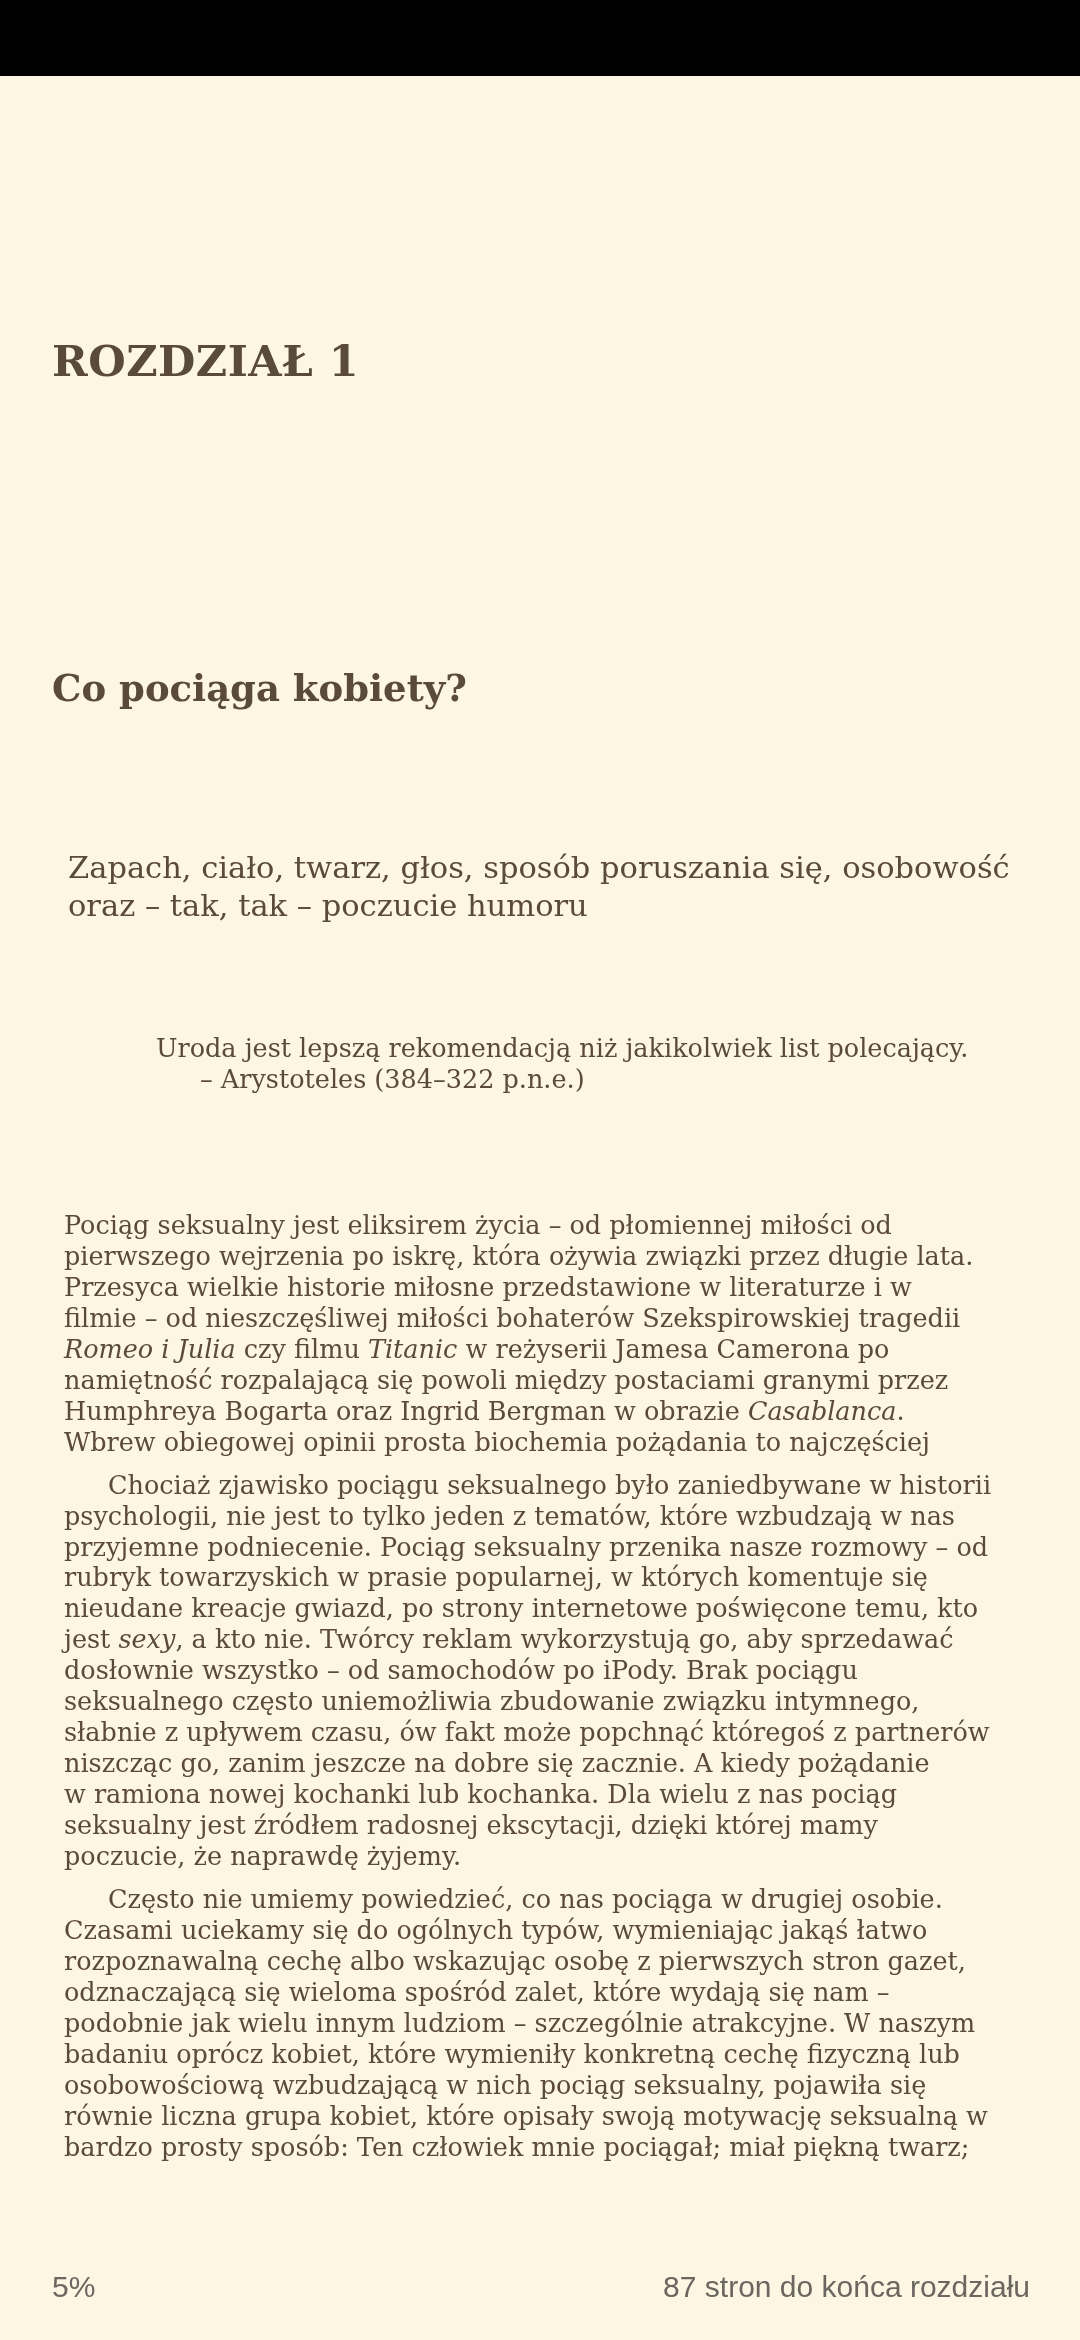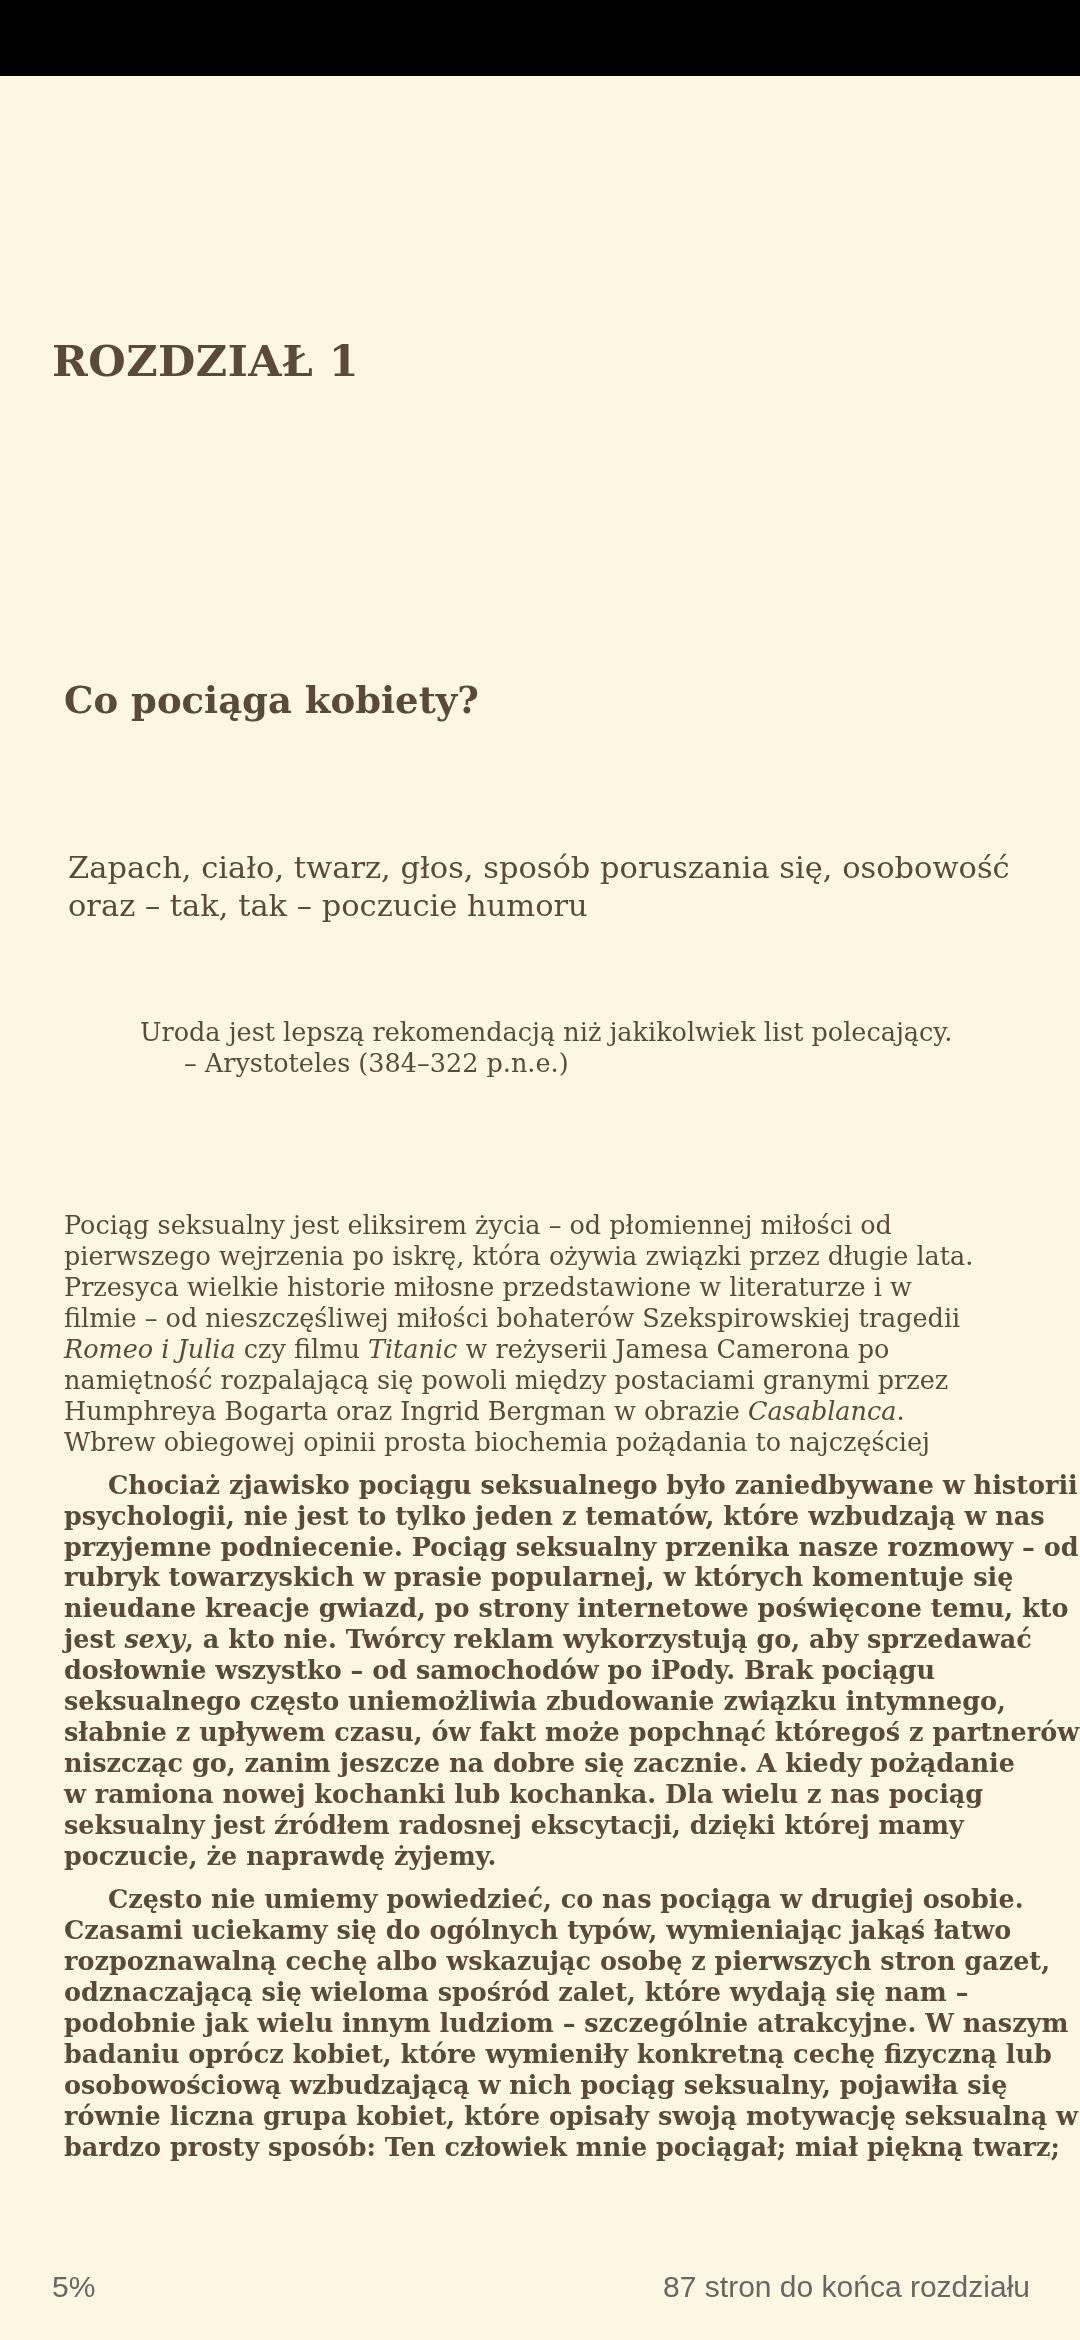--- a/index.html
+++ b/index.html
@@ -18,39 +18,39 @@
     position: absolute; left: 52px; top: 76px; width: 980px;
   }
   .chapter-label {
     position: absolute; left: 0; top: 260px;
     font-size: 43px; font-weight: bold; letter-spacing: 0.5px;
     margin: 0; white-space: nowrap;
   }
   .chapter-title {
     position: absolute; left: 0; top: 590px;
     font-size: 37px; font-weight: bold;
-    margin: 12px; white-space: nowrap;
+    margin: 0; white-space: nowrap;
   }
   .subtitle {
     position: absolute; left: 0; top: 757px; width: 980px;
     font-size: 30.5px; line-height: 38px;
     margin: 16px;
   }
   .epigraph {
     position: absolute; left: 88px; top: 941px; width: 820px;
     font-size: 25.5px; line-height: 30.5px;
-    margin: 0;
+    margin: 16px;
   }
   .epigraph .attr { display: block; padding-left: 44px; }
   .body-text {
     position: absolute; left: 0; top: 1122px; width: 1000px;
     font-size: 25.5px; line-height: 30.95px;
   }
   .body-text p { margin: 12px; }
-  .body-text p + p { text-indent: 44px; font-weight: bold; }
+  .body-text p + p { text-indent: 44px; }
   .body-text .line { display: block; white-space: nowrap; }
   .body-text p + p .line:first-child { padding-left: 44px; }
   .footer {
     position: absolute; left: 52px; right: 50px; top: 2270px;
     font-family: "Liberation Sans", sans-serif;
     font-size: 30px; color: #6b6660;
     display: flex; justify-content: space-between;
   }
   em { font-style: italic; }
 </style>

